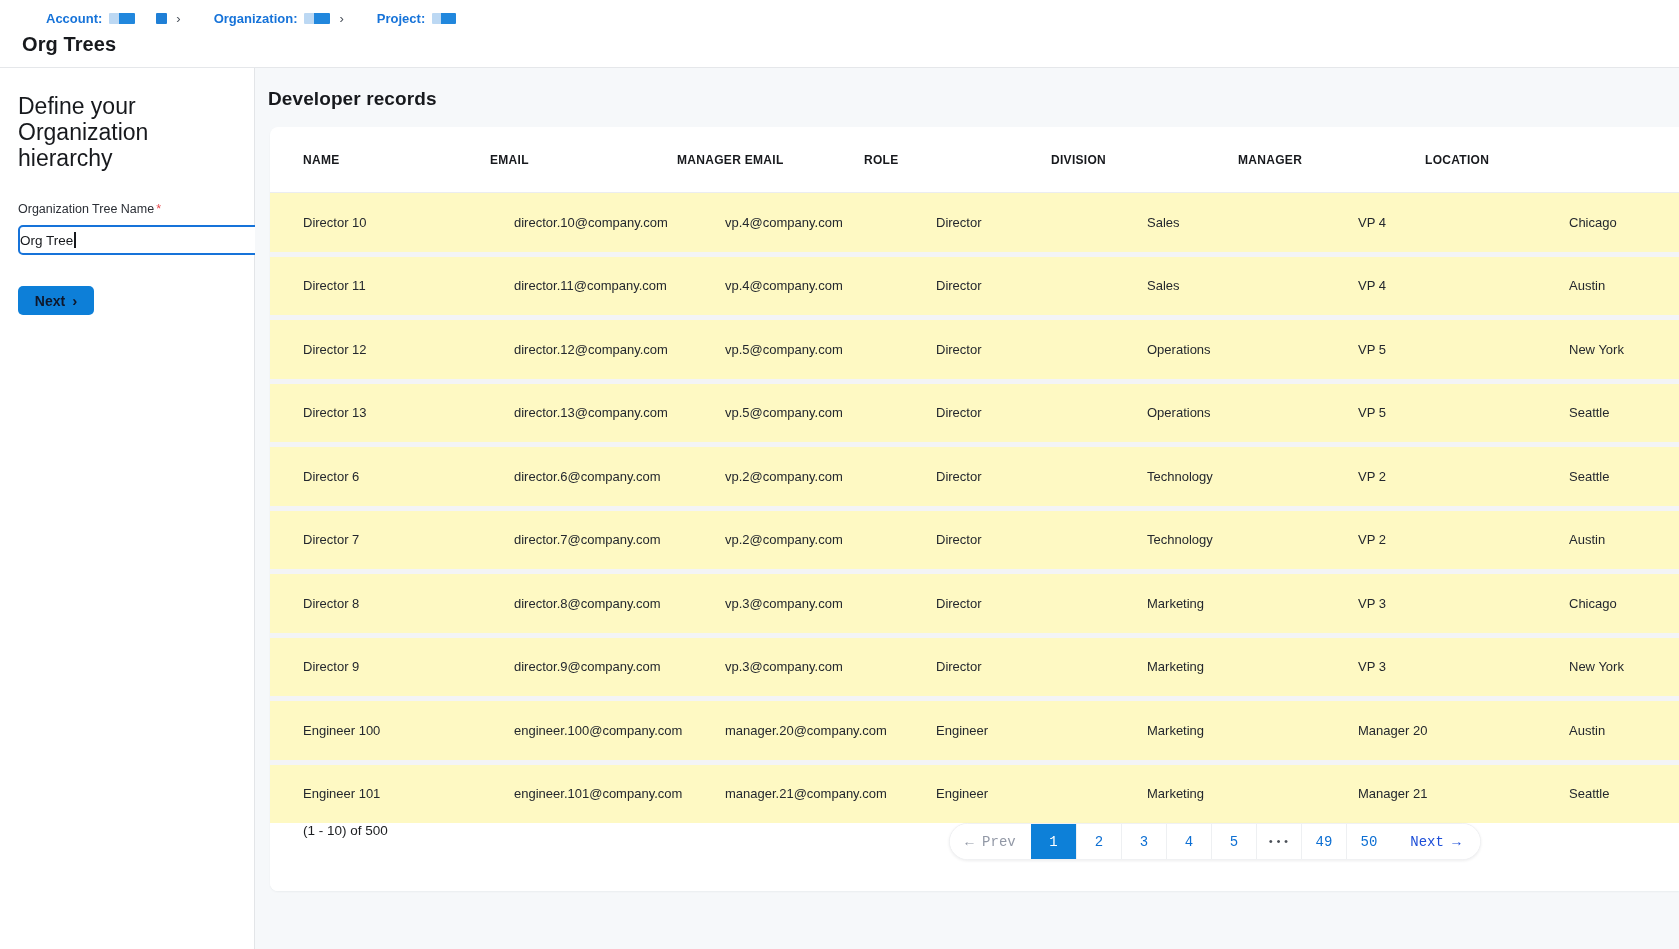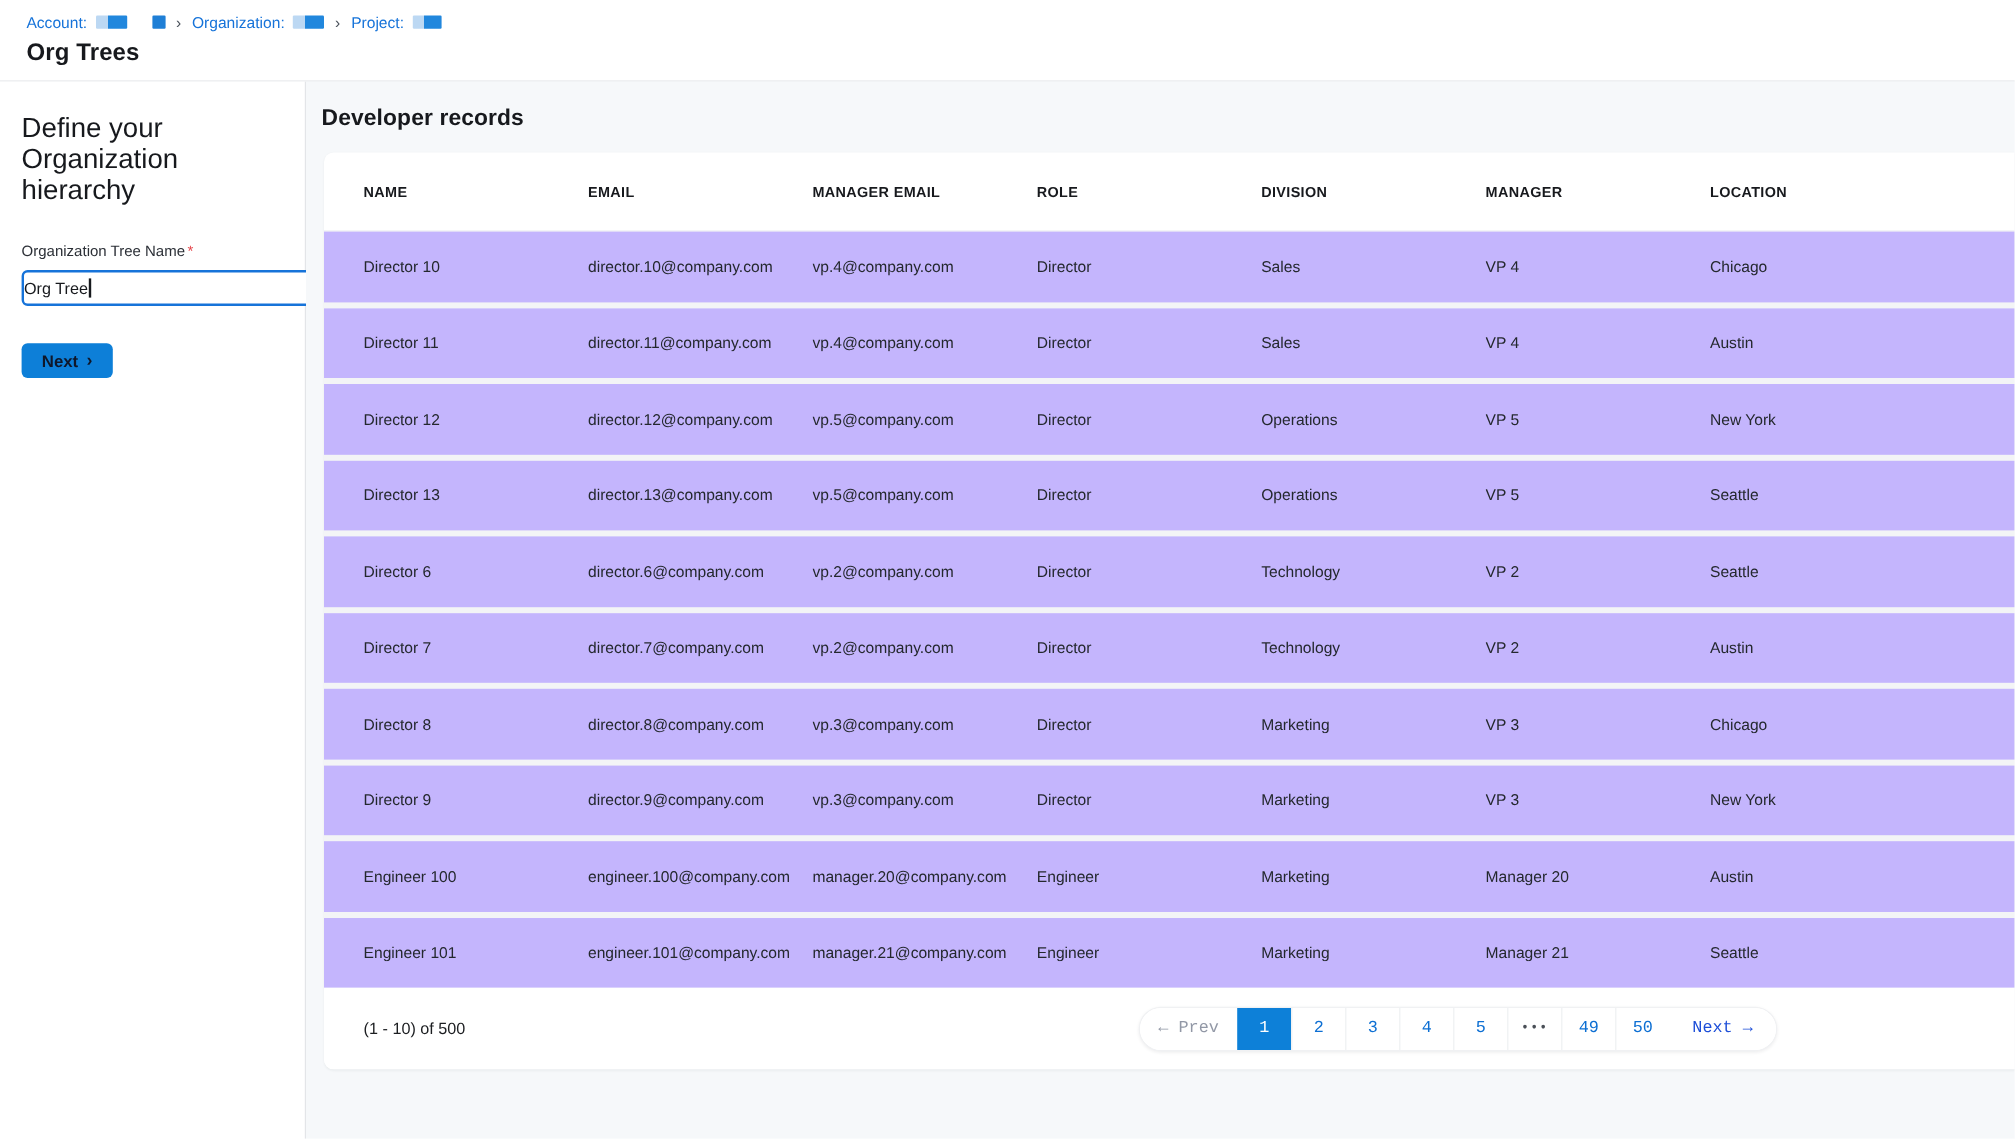--- a/index.html
+++ b/index.html
@@ -6,21 +6,21 @@
   html, body {
     width: 1679px; height: 949px; overflow: hidden;
     background: #ffffff;
     font-family: "Liberation Sans", sans-serif;
     color: #1c1e21;
   }
 
   
   .topbar { height: 68px; background: #fff; border-bottom: 1px solid #e5e7ea; padding: 10px 0 0 22px; }
   .breadcrumb { display: flex; align-items: center; gap: 7px; font-size: 13px; height: 16px; }
-  .bc-link { color: #1673d9; text-decoration: none; font-weight: 400; cursor: pointer; }
+  .bc-link { color: #1673d9; text-decoration: none; font-weight: 700; cursor: pointer; margin-left: 24px; }
   .redact { display: inline-block; height: 11px; border-radius: 1px;
             background: linear-gradient(90deg,#bcd8f3 0 38%,#2187dd 38% 100%); }
   .redact.w24 { width: 26px; }
   .redact.w22 { width: 24px; }
   .redact-sq { display: inline-block; width: 11px; height: 11px; background: #1f7fd6; border-radius: 1px; margin-left: 14px; }
   .bc-chev { color: #49505a; font-size: 13px; padding: 0 2px; line-height: 1; }
   .page-title { font-size: 20px; font-weight: 700; color: #17191d; margin: 7px 0 0 0; letter-spacing: 0.1px; }
 
   
   .body-wrap { display: flex; height: 881px; }
@@ -44,24 +44,24 @@
   .section-heading { font-size: 19px; font-weight: 700; color: #17191d; letter-spacing: 0.1px; }
   .card { margin-top: 17px; margin-left: 2px; width: 1409px; background: #fff; border-radius: 8px 0 0 8px;
           box-shadow: 0 1px 2px rgba(20,30,40,0.05); overflow: hidden; }
 
   .t-head { display: grid; grid-template-columns: repeat(7, 187px); padding-left: 33px; height: 66px;
             align-items: center; border-bottom: 1px solid #ebedf0; }
   .h-cell { font-size: 12px; font-weight: 700; color: #17191d; letter-spacing: 0.3px; }
 
   .t-body { background: #f3f4f6; display: flex; flex-direction: column; gap: 5px; }
   .t-row { display: grid; grid-template-columns: repeat(7, 187px); padding-left: 33px; height: 58.5px;
-           align-items: center; background: #c4b5fd; }
+           align-items: center; background: #fef9c3; gap: 24px; }
   .t-cell { font-size: 13px; color: #24282e; white-space: nowrap; overflow: hidden; text-overflow: ellipsis; padding-right: 14px; }
 
-  .t-foot { height: 68px; background: #fff; display: flex; align-items: center; justify-content: space-between;
+  .t-foot { height: 68px; background: #fff; display: flex; justify-content: space-between;
             padding-left: 33px; padding-right: 198px; }
   .range-text { font-size: 13.5px; color: #1c1e21; }
 
   .pager { display: flex; align-items: stretch; height: 37px; background: #fff; border-radius: 19px;
            border: 1px solid #f0f1f3; box-shadow: 0 1px 3px rgba(20,30,40,0.08); overflow: hidden; }
   .pg-btn { border: none; background: #fff; font-family: Liberation Mono, monospace; font-size: 14px;
             display: flex; align-items: center; justify-content: center; cursor: pointer; padding: 0; }
   .pg-btn + .pg-btn { border-left: 1px solid #eef0f2; }
   .pg-prev { width: 81px; color: #9298a6; }
   .pg-next { width: 89px; color: #1d4ed8; }

